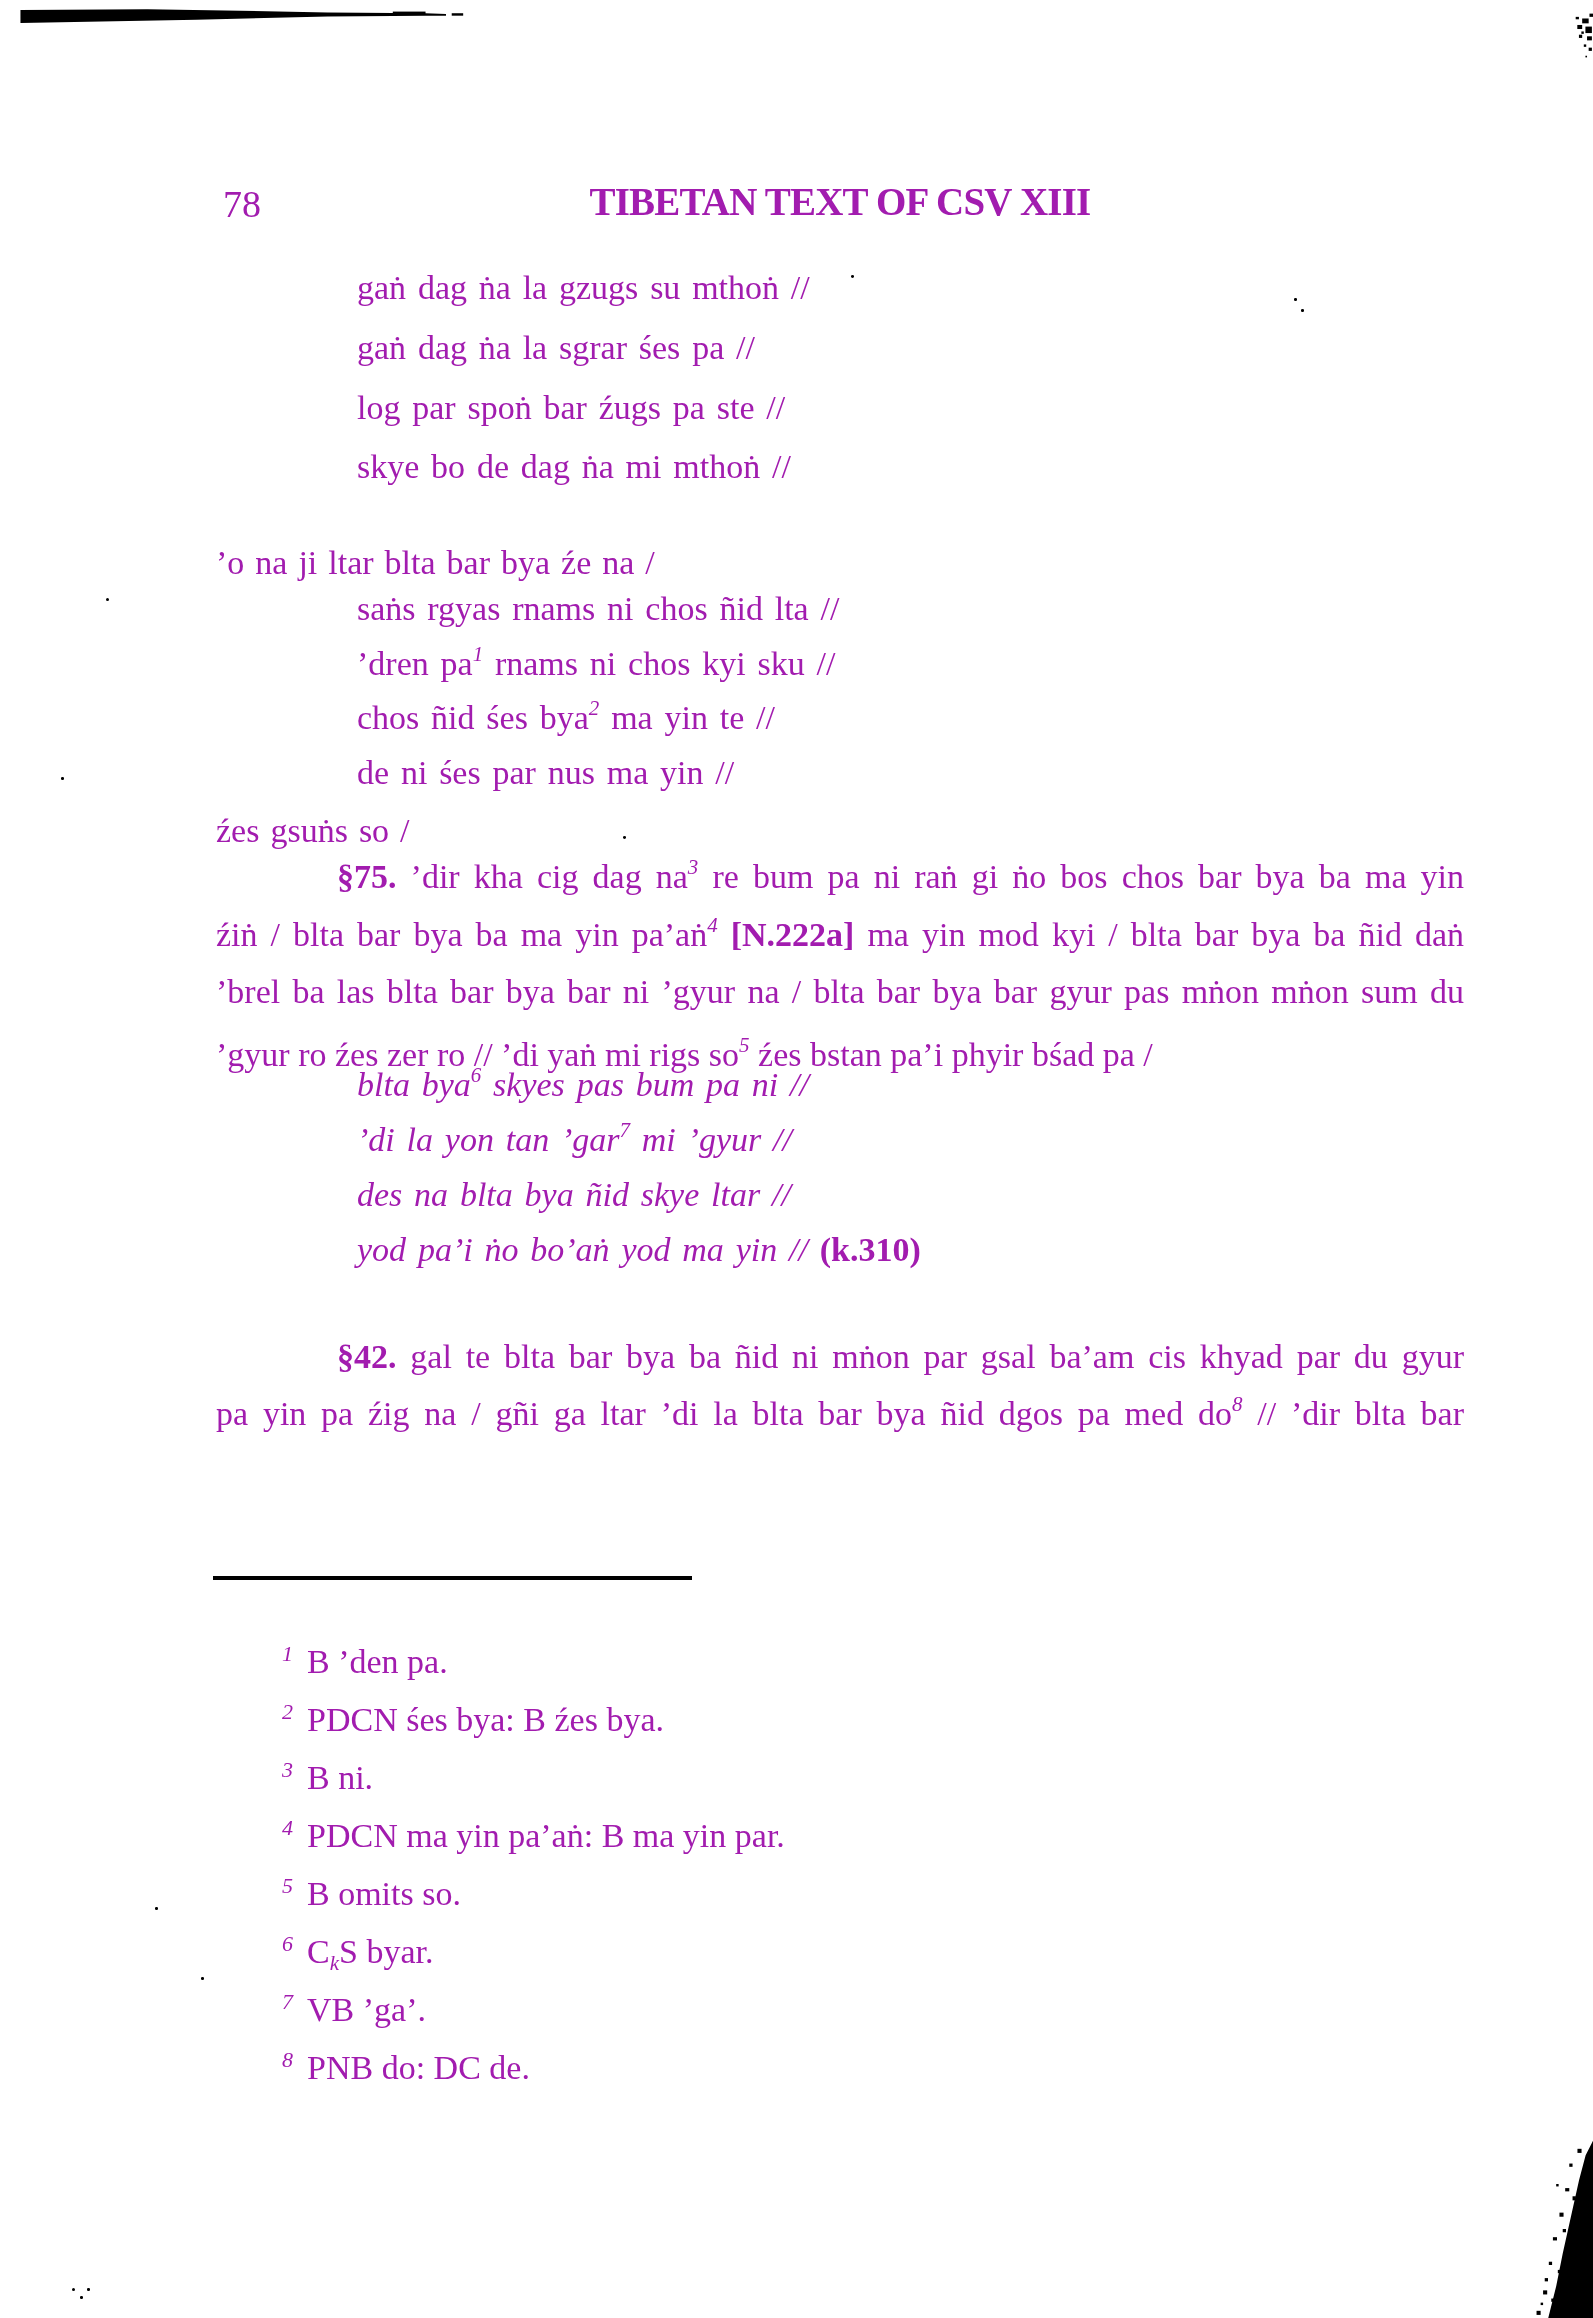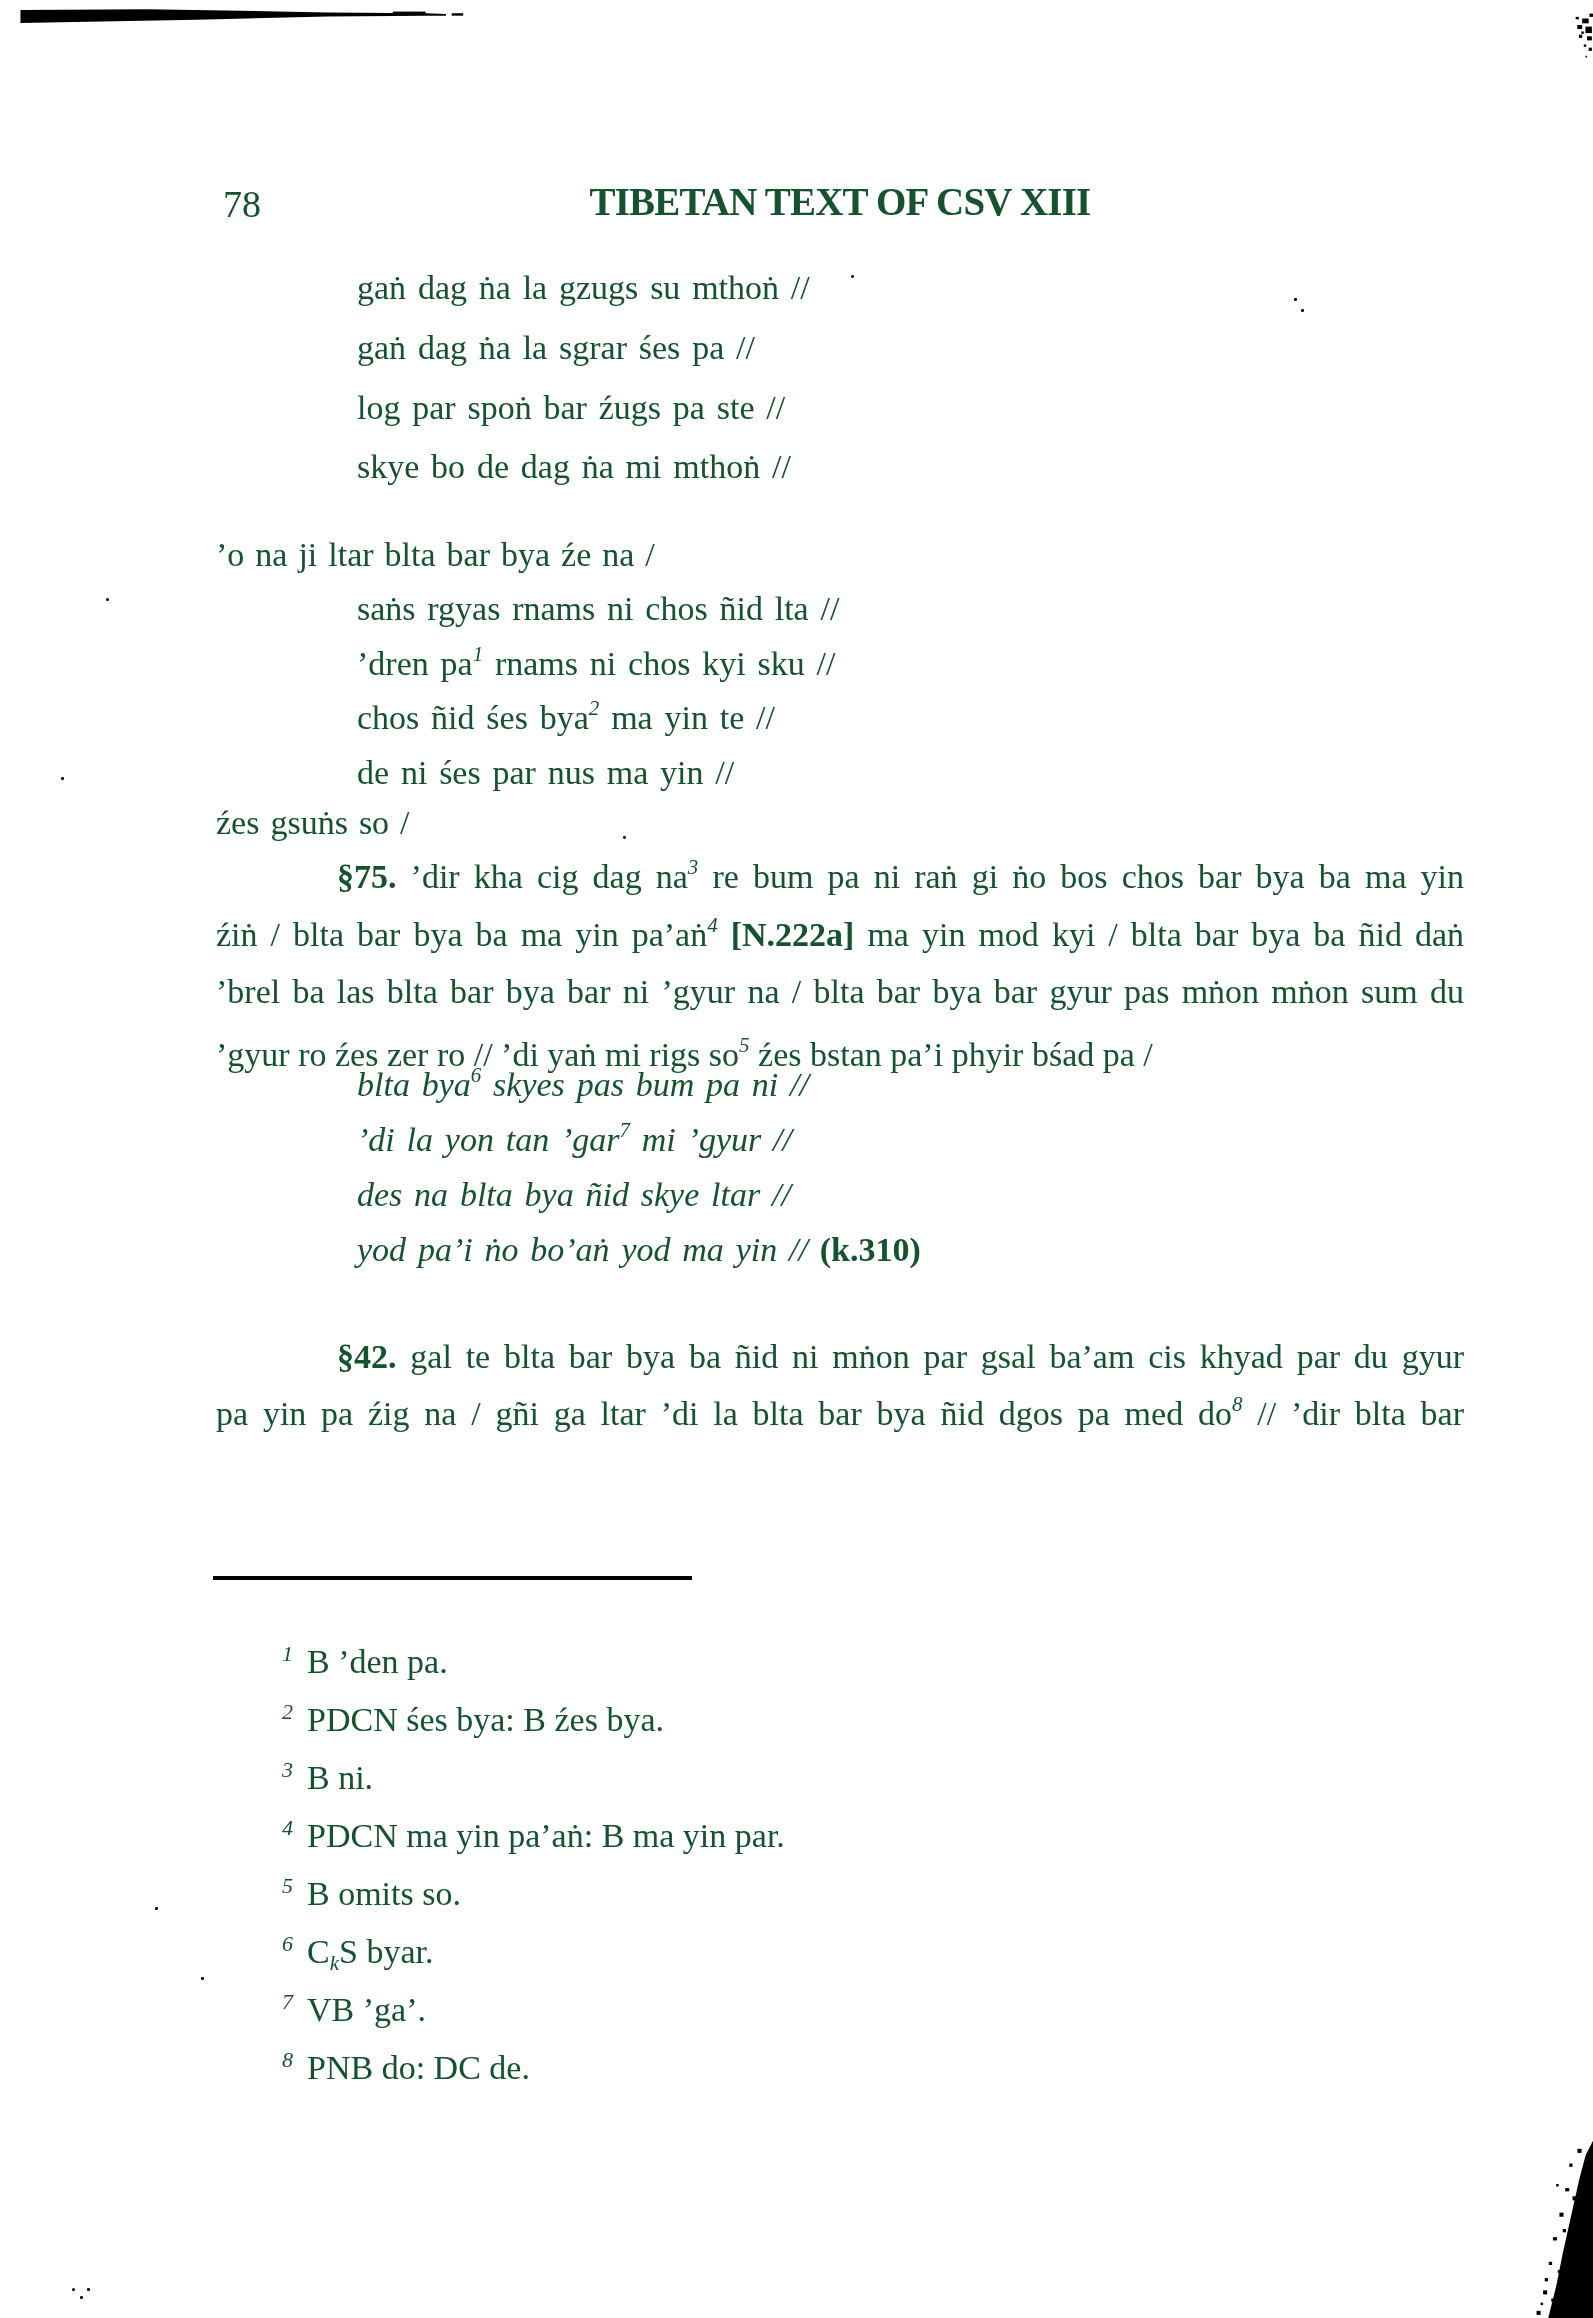--- a/index.html
+++ b/index.html
@@ -1,41 +1,41 @@
 <!DOCTYPE html>
 <html style="font-size:13px"><head>
 <meta charset="utf-8">
 <style>
   html,body{margin:0;padding:0;background:#e8e8e8;}
   .page{
     position:relative;
     width:1594px;height:2319px;
     background:#ffffff;
-    color:#14532d;
+    color:#a21caf;
     font-family:"Liberation Serif","DejaVu Serif",serif;
     overflow:hidden;
   }
   .line{
     position:absolute;
     height:47px;line-height:47px;
     font-size:34px;
     white-space:nowrap;
   }
   .just{
     left:216px;width:1248px;
     white-space:normal;
     text-align:justify;
     text-align-last:justify;
     overflow:hidden;
     height:47px;
   }
   .just.lastline{text-align-last:left;margin-top:6px;}
   .indent{text-indent:121px;}
   .versepos{left:337px;word-spacing:3.3px;margin-left:20px;}
-  .flushpos{left:216px;word-spacing:2.5px;}
+  .flushpos{left:216px;word-spacing:2.5px;margin-top:8px;}
   .italic{font-style:italic;}
   .seg-b{font-weight:bold;font-style:normal;}
   .seg-s{font-size:21px;font-style:italic;line-height:0;position:relative;top:-14px;}
   .seg-k{font-size:21px;font-style:italic;line-height:0;position:relative;top:7.4px;}
   .header-row{position:absolute;top:178px;left:0;width:1594px;height:57px;}
   .pagenum{position:absolute;left:223px;top:4.9px;font-size:38px;line-height:43px;}
   .headtitle{
     position:absolute;left:216px;width:1248px;top:0;
     text-align:center;font-size:39px;line-height:47px;
     font-weight:bold;letter-spacing:-0.8px;

